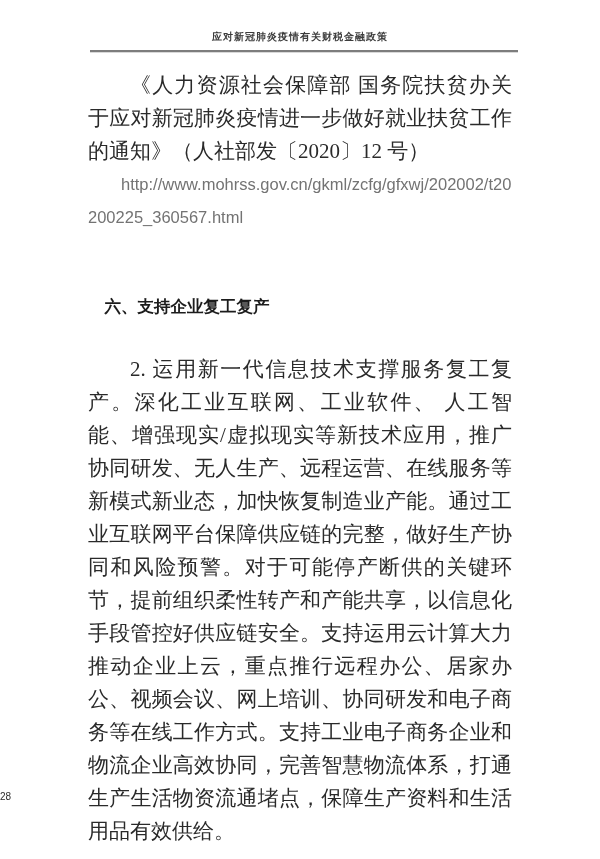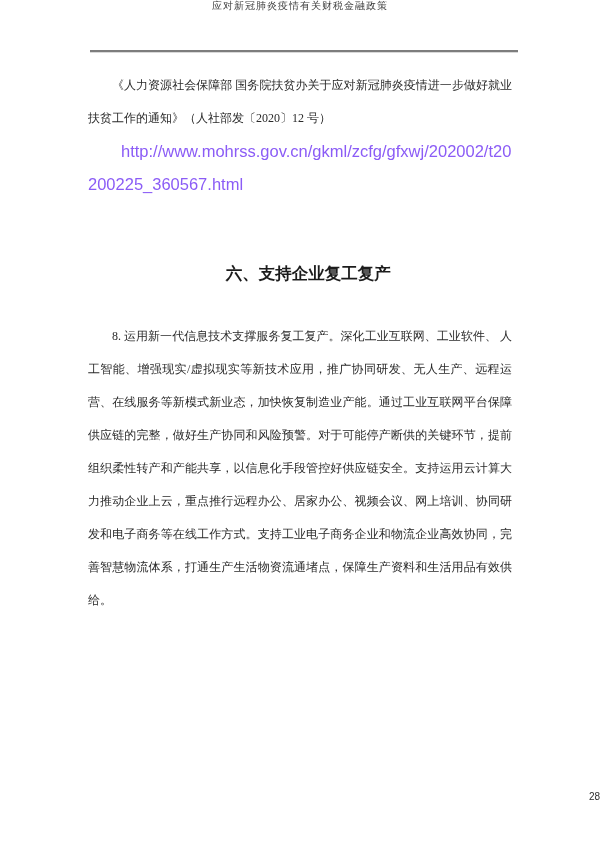--- a/index.html
+++ b/index.html
@@ -10,84 +10,85 @@
   .page {
     position: relative;
     width: 600px;
     height: 859px;
     background: #ffffff;
     overflow: hidden;
     color: #2a2a2a;
     font-family: "Liberation Serif", "DejaVu Serif", serif;
   }
   .running-header {
+    padding-top: 31px;
     text-align: center;
     font-size: 10px;
     letter-spacing: 1px;
     color: #3c3c3c;
     line-height: 12px;
+    font-weight: bold;
   }
   .header-rule {
     position: absolute;
     left: 90px;
     top: 50px;
     width: 428px;
     height: 2px;
     background: #7d7d7d;
     box-shadow: 0 1px 0 #d9d9d9;
   }
   .content {
     position: absolute;
     left: 88px;
     right: 88px;
     top: 52px;
   }
   .content p, .content h2 {
     margin: 0;
-    font-size: 12px;
+    font-size: 21px;
     line-height: 33px;
     font-weight: normal;
   }
   .notice-title {
     margin-top: 17px !important;
     text-indent: 2em;
     text-align: justify;
     text-justify: inter-ideograph;
   }
   .policy-label {
     text-indent: 2em;
   }
   .policy-url {
     text-indent: 2em;
     word-break: break-all;
     font-family: "Liberation Sans", "DejaVu Sans", sans-serif;
     font-size: 16.5px !important;
-    color: #8b5cf6;
+    color: #737373;
   }
   .section-heading {
     margin-top: 56px !important;
     text-indent: 1em;
     font-size: 16.5px !important;
     font-weight: bold !important;
     font-family: "Liberation Sans", "DejaVu Sans", sans-serif;
     color: #1c1c1c;
-    text-align: center;
   }
   .body-paragraph {
     margin-top: 30px !important;
     text-indent: 2em;
     text-align: justify;
     text-justify: inter-ideograph;
   }
   .footer {
     position: absolute;
     left: 0;
     right: 0;
     top: 786px;
-    text-align: right;
+    text-align: left;
   }
   .page-number {
     font-size: 10px;
     color: #2e2e2e;
     font-family: "Liberation Sans", "DejaVu Sans", sans-serif;
   }
 </style>
 </head>
 <body>
 
@@ -99,21 +100,21 @@
 
   <div class="content">
 
     <p class="notice-title">《人力资源社会保障部 国务院扶贫办关于应对新冠肺炎疫情进一步做好就业扶贫工作的通知》（人社部发〔2020〕12 号）</p>
 
 
     <p class="policy-url">http://www.mohrss.gov.cn/gkml/zcfg/gfxwj/202002/t20200225_360567.html</p>
 
     <h2 class="section-heading">六、支持企业复工复产</h2>
 
-    <p class="body-paragraph">8. 运用新一代信息技术支撑服务复工复产。深化工业互联网、工业软件、 人工智能、增强现实/虚拟现实等新技术应用，推广协同研发、无人生产、远程运营、在线服务等新模式新业态，加快恢复制造业产能。通过工业互联网平台保障供应链的完整，做好生产协同和风险预警。对于可能停产断供的关键环节，提前组织柔性转产和产能共享，以信息化手段管控好供应链安全。支持运用云计算大力推动企业上云，重点推行远程办公、居家办公、视频会议、网上培训、协同研发和电子商务等在线工作方式。支持工业电子商务企业和物流企业高效协同，完善智慧物流体系，打通生产生活物资流通堵点，保障生产资料和生活用品有效供给。</p>
+    <p class="body-paragraph">2. 运用新一代信息技术支撑服务复工复产。深化工业互联网、工业软件、 人工智能、增强现实/虚拟现实等新技术应用，推广协同研发、无人生产、远程运营、在线服务等新模式新业态，加快恢复制造业产能。通过工业互联网平台保障供应链的完整，做好生产协同和风险预警。对于可能停产断供的关键环节，提前组织柔性转产和产能共享，以信息化手段管控好供应链安全。支持运用云计算大力推动企业上云，重点推行远程办公、居家办公、视频会议、网上培训、协同研发和电子商务等在线工作方式。支持工业电子商务企业和物流企业高效协同，完善智慧物流体系，打通生产生活物资流通堵点，保障生产资料和生活用品有效供给。</p>
 
 
   </div>
 
   <div class="footer">
     <span class="page-number">28</span>
   </div>
 
 </div>
 

